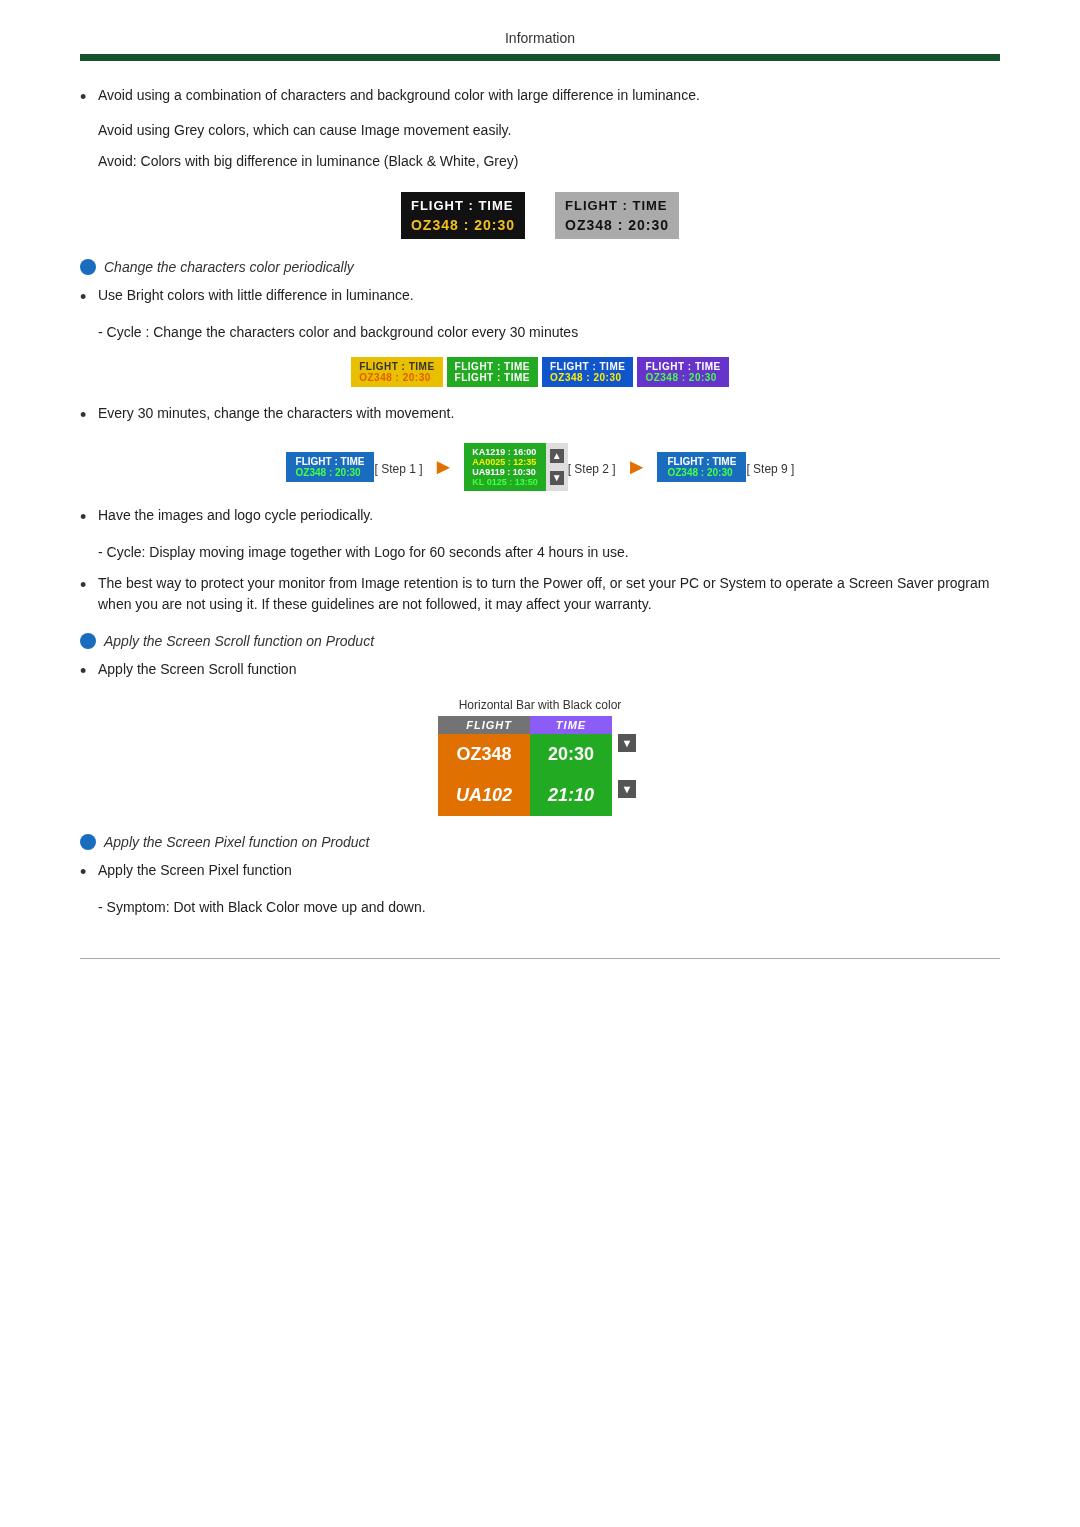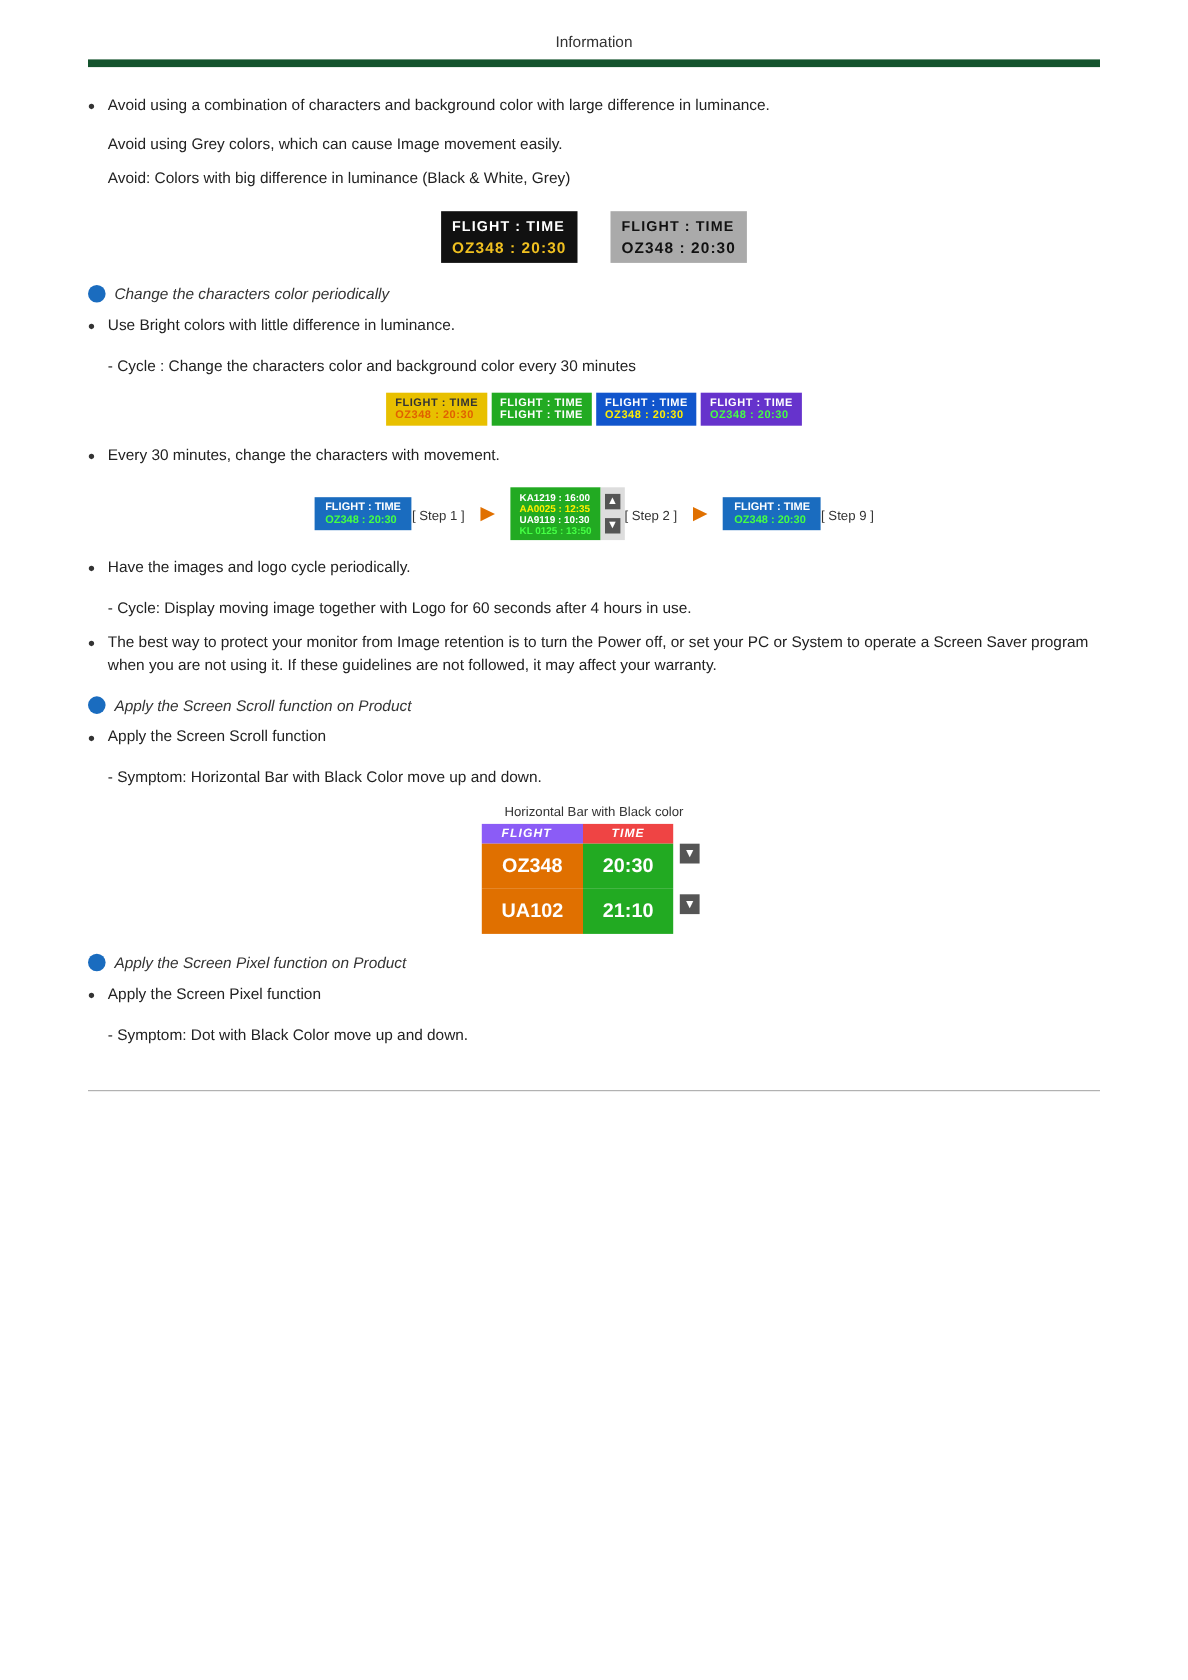--- a/index.html
+++ b/index.html
@@ -185,21 +185,21 @@
       text-align: center;
       min-width: 80px;
     }
     .scroll-header td {
       background: #111;
       color: #fff;
       font-size: 12px;
       padding: 3px 10px;
     }
     .scroll-row-orange td { background: #e07000; color: #fff; }
-    .scroll-row-green td { background: #22aa22; color: #fff; }
+    .scroll-row-green td { background: #22aa22; color: #fff; font-style: italic; }
   </style>
 </head>
 <body>
 
 <div class="page">
 
   <div class="header-line">
     <span>Information</span>
   </div>
 
@@ -329,36 +329,33 @@
   <div class="section-header">
     <span class="blue-circle"></span>
     <span>Apply the Screen Scroll function on Product</span>
   </div>
 
   <div class="bullet-item">
     <span class="bullet-dot">•</span>
     <span class="bullet-text">Apply the Screen Scroll function</span>
   </div>
 
-  <div class="indent-text">
-    <span>- Symptom: Horizontal Bar with Black Color move up and down.</span>
-  </div>
 
   <div class="scroll-diagram">
     <div class="scroll-label-row">
       <span>Horizontal Bar with Black color</span>
     </div>
     <div style="display:flex; align-items:stretch;">
       <table class="scroll-table">
         <tbody>
             <tr class="scroll-header">
-          <td style="background:#8b5cf6; color:#fff; font-size:11px; padding:3px 18px; text-align:left; letter-spacing:1px; font-style:italic; font-weight:bold;">
+          <td style="background:#737373; color:#fff; font-size:11px; padding:3px 18px; text-align:right; letter-spacing:1px; font-style:italic; font-weight:bold;">
             <span>FLIGHT</span>
           </td>
-          <td style="background:#ef4444; color:#fff; font-size:11px; padding:3px 18px; text-align:center; letter-spacing:1px; font-style:italic; font-weight:bold;">
+          <td style="background:#8b5cf6; color:#fff; font-size:11px; padding:3px 18px; text-align:center; letter-spacing:1px; font-style:italic; font-weight:bold;">
             <span>TIME</span>
           </td>
         </tr>
         <tr class="scroll-row-orange">
           <td style="background:#e07000; color:#fff; font-size:18px; font-weight:bold; text-align:center; padding:10px 18px;">OZ348</td>
           <td style="background:#22aa22; color:#fff; font-size:18px; font-weight:bold; text-align:center; padding:10px 18px;">20:30</td>
         </tr>
         <tr class="scroll-row-green">
           <td style="background:#e07000; color:#fff; font-size:18px; font-weight:bold; text-align:center; padding:10px 18px;">UA102</td>
           <td style="background:#22aa22; color:#fff; font-size:18px; font-weight:bold; text-align:center; padding:10px 18px;">21:10</td>

